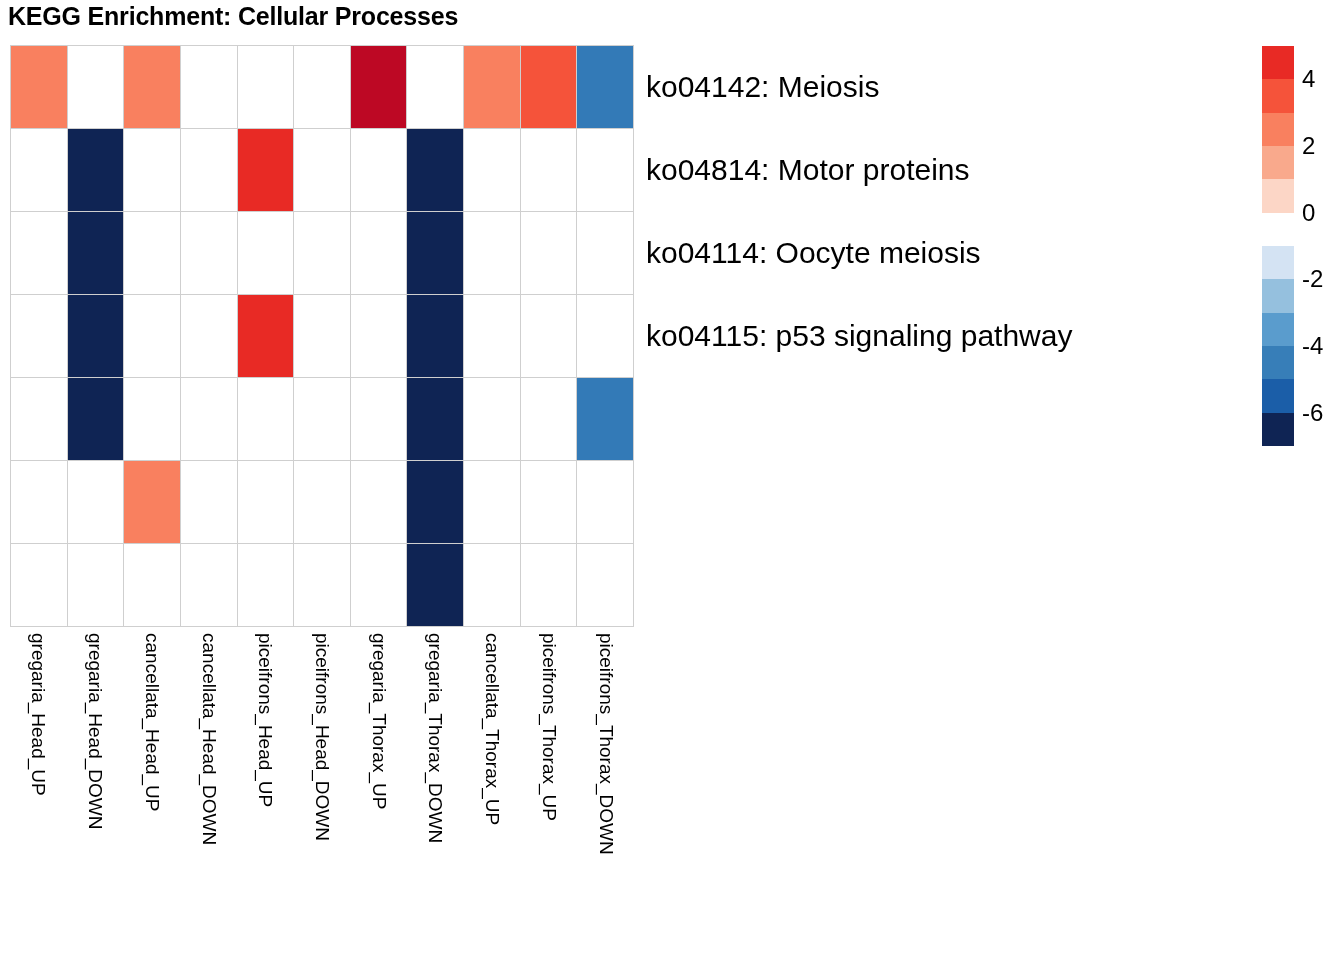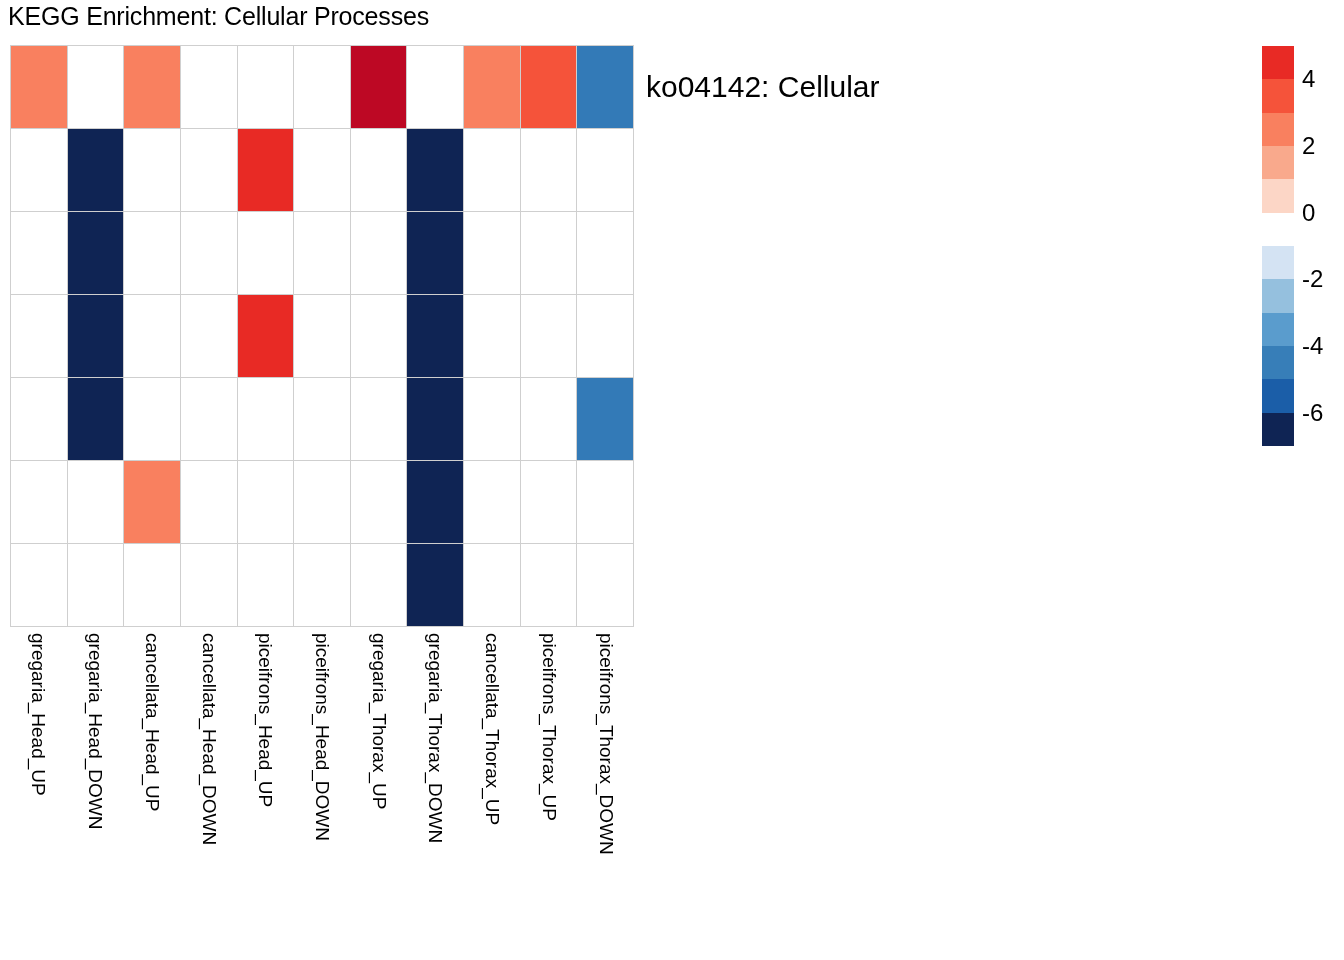--- a/index.html
+++ b/index.html
@@ -15,21 +15,21 @@
     overflow: hidden;
     position: relative;
   }
 
   
   #plot-title {
     position: absolute;
     left: 8px;
     top: 2px;
     font-size: 25px;
-    font-weight: normal;
+    font-weight: bold;
     letter-spacing: -0.2px;
     white-space: nowrap;
   }
 
   
   #heatmap-grid {
     position: absolute;
     left: 10px;
     top: 45px;
     width: 624px;
@@ -204,21 +204,24 @@
     <div class="hm-cell" style="background: rgb(255, 255, 255);"></div>
     <div class="hm-cell" style="background: rgb(255, 255, 255);"></div>
     <div class="hm-cell" style="background: rgb(255, 255, 255);"></div>
     <div class="hm-cell" style="background: rgb(15, 36, 84);"></div>
     <div class="hm-cell" style="background: rgb(255, 255, 255);"></div>
     <div class="hm-cell" style="background: rgb(255, 255, 255);"></div>
     <div class="hm-cell" style="background: rgb(255, 255, 255);"></div>
   </div>
 
 <div id="row-labels">
-    <div class="row-label">ko04142: Cellular</div>
+    <div class="row-label">ko04142: Meiosis</div>
+    <div class="row-label">ko04814: Motor proteins</div>
+    <div class="row-label">ko04114: Oocyte meiosis</div>
+    <div class="row-label">ko04115: p53 signaling pathway</div>
   </div>
 
 <div id="col-labels">
     <div class="col-label-slot">
       <div class="col-label">gregaria_Head_UP</div>
     </div>
     <div class="col-label-slot">
       <div class="col-label">gregaria_Head_DOWN</div>
     </div>
     <div class="col-label-slot">

